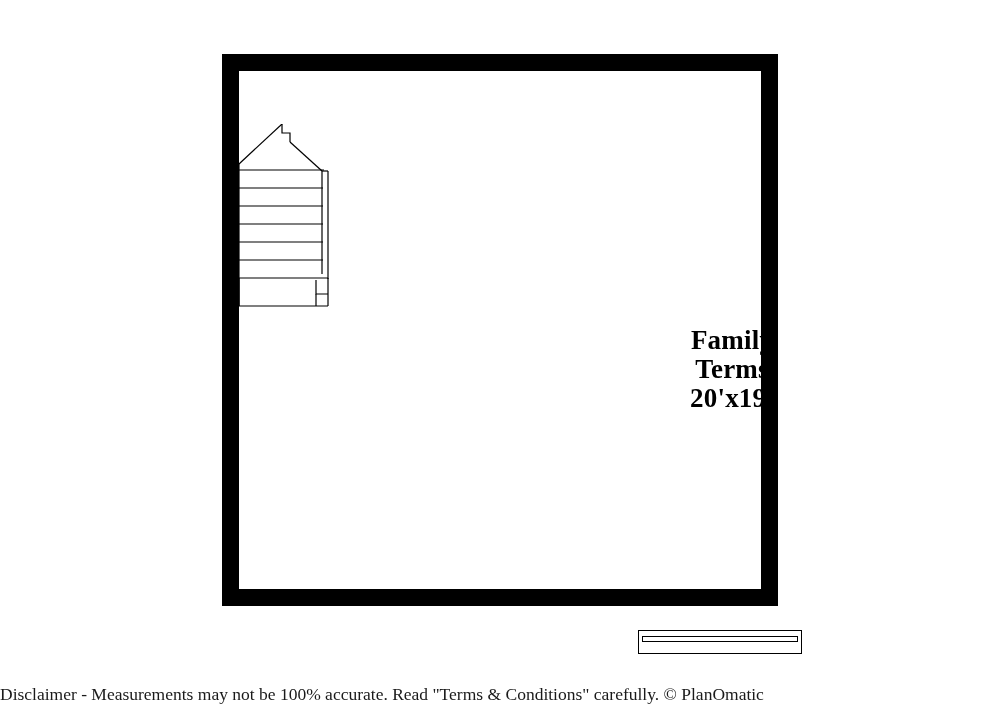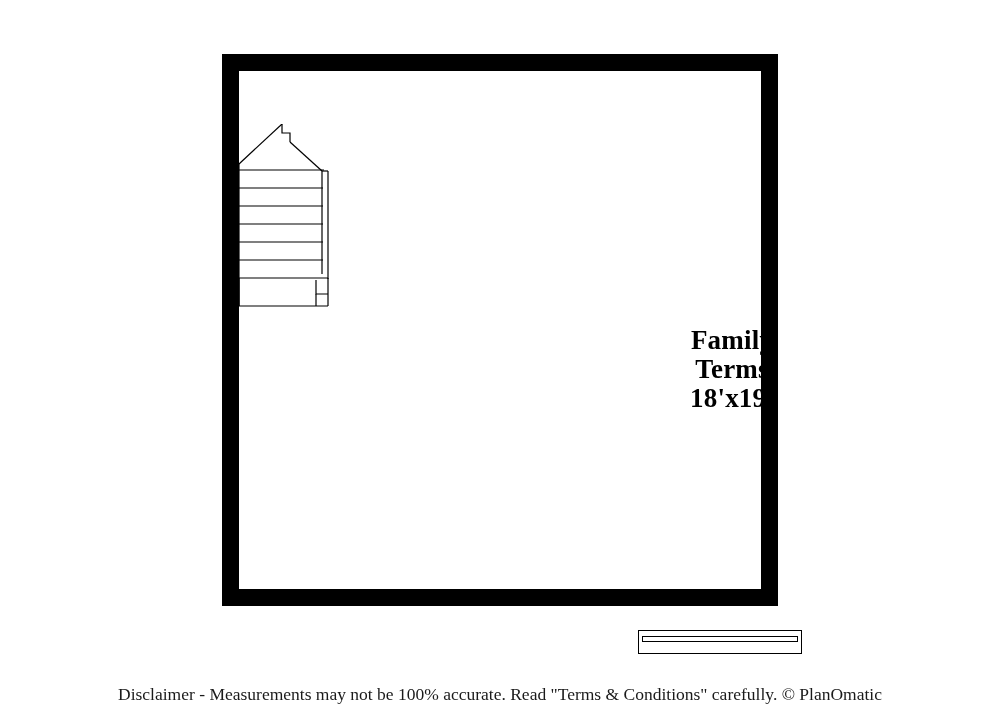--- a/index.html
+++ b/index.html
@@ -100,21 +100,20 @@
     background: #ffffff;
     box-sizing: border-box;
   }
 
   
   .disclaimer {
     position: absolute;
     left: 0;
     top: 672px;
     width: 1000px;
-    text-align: center;
     font-family: "Liberation Serif", serif;
     font-size: 17.5px;
     color: #1a1a1a;
     white-space: nowrap;
   }
 </style>
 </head>
 <body>
 
 <div id="floorplan-canvas">
@@ -150,21 +149,21 @@
         <path d="M1 154 L1 182"></path>
         <path d="M90 154 L90 182"></path>
         <path d="M78 156 L78 170 L90 170"></path>
         <path d="M78 170 L78 182"></path>
       </g>
     </svg>
 
     <div class="room-label">
       <div>Family</div>
       <div>Terms</div>
-      <div>18'x19'</div>
+      <div>20'x19'</div>
     </div>
 
     <div class="window-bottom">
       <div class="frame"></div>
       <div class="pane"></div>
     </div>
 
   </div>
 
   <div class="disclaimer">Disclaimer - Measurements may not be 100% accurate. Read "Terms &amp; Conditions" carefully. © PlanOmatic</div>

